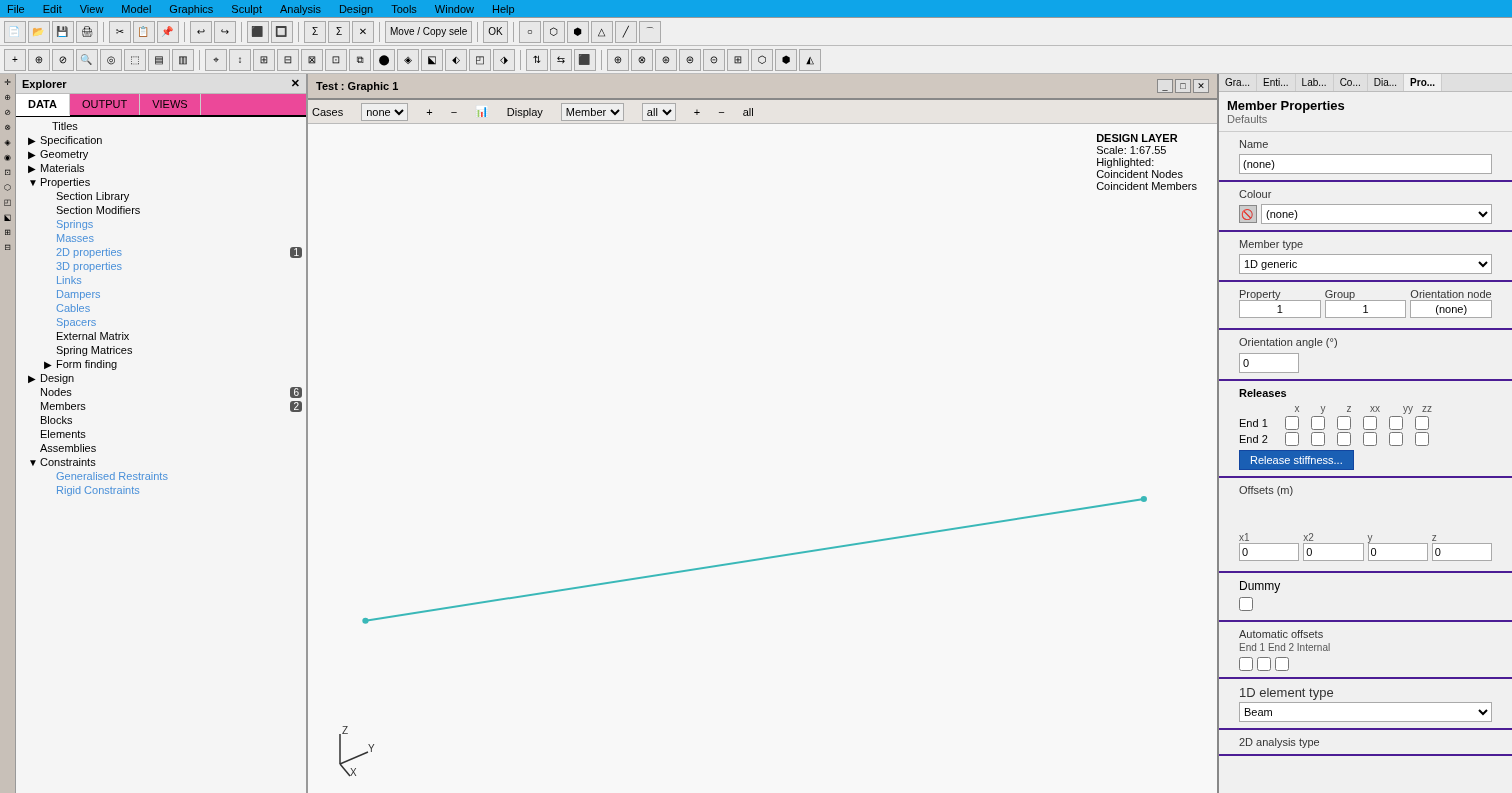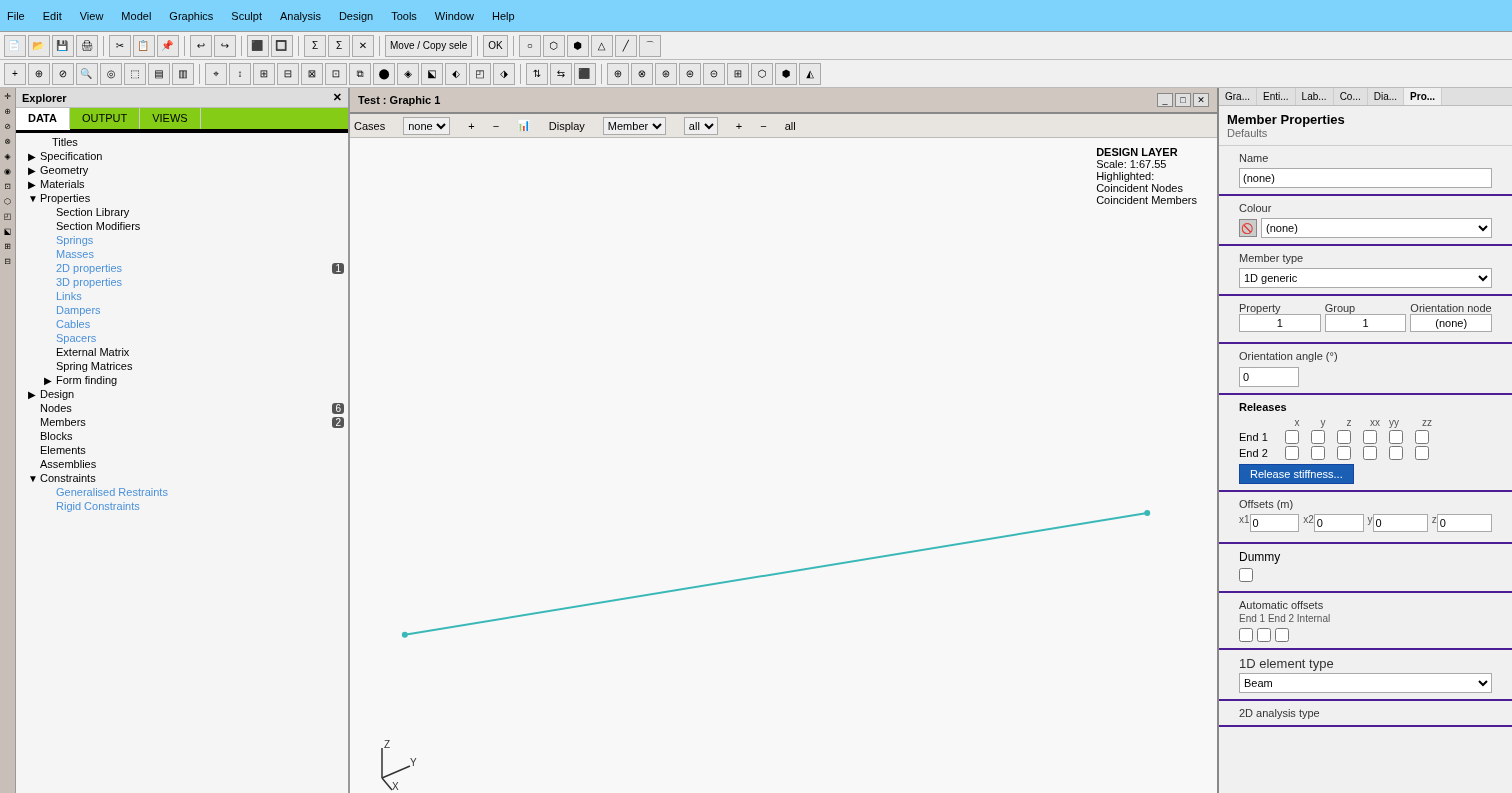--- a/index.html
+++ b/index.html
@@ -1,38 +1,38 @@
 <!DOCTYPE html>
 <html><head>
   <meta charset="utf-8">
   <style>
     * { box-sizing: border-box; margin: 0; padding: 0; }
     body { font-family: 'Segoe UI', Tahoma, Geneva, Verdana, sans-serif; font-size: 12px; background: #d4d0c8; overflow: hidden; width: 1512px; height: 793px; }
 
     
-    #menu-bar { display: flex; align-items: center; background: #7dd3fc; border-bottom: 1px solid #999; height: 32px; padding: 0 4px; gap: 12px; }
+    #menu-bar { display: flex; align-items: center; background: #0ea5e9; border-bottom: 1px solid #999; height: 18px; padding: 0 4px; gap: 12px; }
     #menu-bar span { font-size: 11px; cursor: pointer; padding: 0 3px; }
 
     
     .toolbar-row { display: flex; align-items: center; background: #f0f0f0; border-bottom: 1px solid #bbb; height: 28px; padding: 2px 4px; gap: 2px; }
     .toolbar-btn { width: 22px; height: 22px; background: #e8e8e8; border: 1px solid #aaa; display: flex; align-items: center; justify-content: center; cursor: pointer; font-size: 10px; }
     .toolbar-sep { width: 1px; height: 20px; background: #aaa; margin: 0 3px; }
 
     
     #main-layout { display: flex; height: calc(793px - 18px - 28px - 28px); }
 
     
     #left-icons { width: 16px; background: #c8c0b8; border-right: 1px solid #999; display: flex; flex-direction: column; align-items: center; padding: 2px 0; gap: 2px; }
     #left-icons span { font-size: 8px; writing-mode: horizontal-tb; cursor: pointer; padding: 2px 0; }
 
     
-    #explorer { width: 334px; background: #f5f5f5; border-right: 2px solid #999; display: flex; flex-direction: column; }
+    #explorer { width: 292px; background: #f5f5f5; border-right: 2px solid #999; display: flex; flex-direction: column; }
     #explorer-header { background: #ddd; border-bottom: 1px solid #bbb; padding: 2px 6px; display: flex; align-items: center; justify-content: space-between; height: 20px; }
     #explorer-header span { font-size: 11px; font-weight: bold; }
-    #explorer-tabs { display: flex; border-bottom: 4px solid #000000; background: #84cc16; }
+    #explorer-tabs { display: flex; border-bottom: 2px solid #000000; background: #ec4899; }
     .exp-tab { padding: 4px 12px; font-size: 11px; cursor: pointer; border-right: 1px solid #ccc; }
     .exp-tab.active { background: white; font-weight: bold; border-bottom: 2px solid white; margin-bottom: -1px; }
     #explorer-tree { flex: 1; overflow-y: auto; padding: 2px 0; }
     .tree-item { display: flex; align-items: center; padding: 1px 4px; cursor: pointer; font-size: 11px; white-space: nowrap; }
     .tree-indent { display: inline-block; }
     .tree-arrow { display: inline-block; width: 12px; font-size: 10px; }
     .tree-label { flex: 1; }
     .tree-badge { background: #555; color: white; border-radius: 3px; padding: 0 3px; font-size: 10px; margin-left: 4px; }
 
     
@@ -65,21 +65,21 @@
     #prop-header .sub { font-size: 11px; color: #666; }
     .prop-section { padding: 6px 20px; border-bottom: 2px solid #4c1d95; }
     .prop-row { display: flex; align-items: center; margin-bottom: 4px; gap: 4px; }
     .prop-label { font-size: 11px; color: #333; min-width: 60px; }
     .prop-input-full { width: 100%; height: 20px; font-size: 11px; border: 1px solid #aaa; background: white; padding: 0 3px; }
     .prop-select { height: 20px; font-size: 11px; border: 1px solid #aaa; background: white; width: 100%; }
     .prop-col-input { width: 100%; height: 18px; font-size: 11px; border: 1px solid #aaa; background: white; text-align: center; padding: 0 2px; }
     input[type=checkbox] { width: 14px; height: 14px; }
     .btn-primary { background: #1a5fb4; color: white; border: 1px solid #1246a0; padding: 3px 10px; font-size: 11px; cursor: pointer; }
     .offsets-grid { display: grid; grid-template-columns: repeat(4, 1fr); gap: 4px; margin-bottom: 4px; }
-    .offset-col { display: flex; flex-direction: row; }
+    .offset-col { display: flex; flex-direction: column; margin-top: 32px; }
     .offset-label { font-size: 10px; color: #555; }
     .offset-input { height: 18px; font-size: 11px; border: 1px solid #aaa; background: white; padding: 0 2px; width: 100%; }
     .dummy-row { display: flex; align-items: center; gap: 4px; margin-bottom: 4px; }
   </style>
 </head>
 <body>
 
 <div id="menu-bar">
   <span>File</span>
   <span>Edit</span>
@@ -480,21 +480,21 @@
 
     <div class="prop-section">
       <div style="font-size:11px;font-weight:bold;margin-bottom:4px;">Releases</div>
       
       <div style="display:grid;grid-template-columns:44px repeat(6,24px);gap:2px;font-size:10px;color:#555;margin-bottom:2px;">
         <span></span>
         <span style="text-align:center;">x</span>
         <span style="text-align:center;">y</span>
         <span style="text-align:center;">z</span>
         <span style="text-align:center;">xx</span>
-        <span style="text-align:left;">yy</span>
+        <span style="text-align:right;">yy</span>
         <span style="text-align:center;">zz</span>
       </div>
       
       <div style="display:grid;grid-template-columns:44px repeat(6,24px);gap:2px;align-items:center;margin-bottom:2px;">
         <span style="font-size:11px;">End 1</span>
         <input type="checkbox" style="">
         <input type="checkbox" style="">
         <input type="checkbox" style="">
         <input type="checkbox" style="">
         <input type="checkbox" style="">

